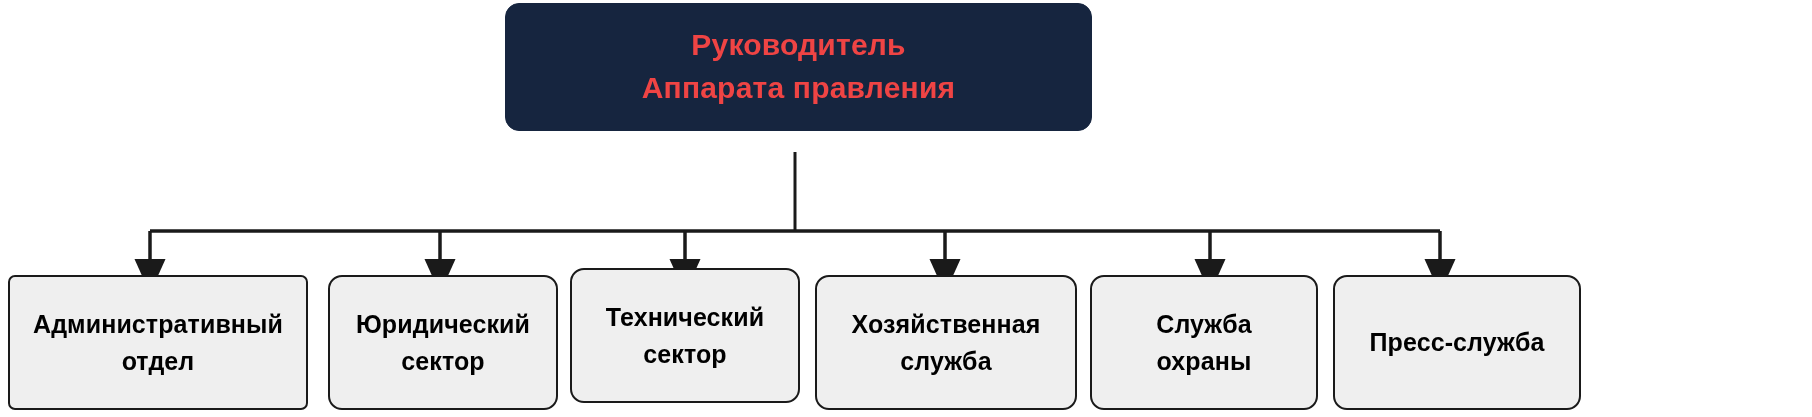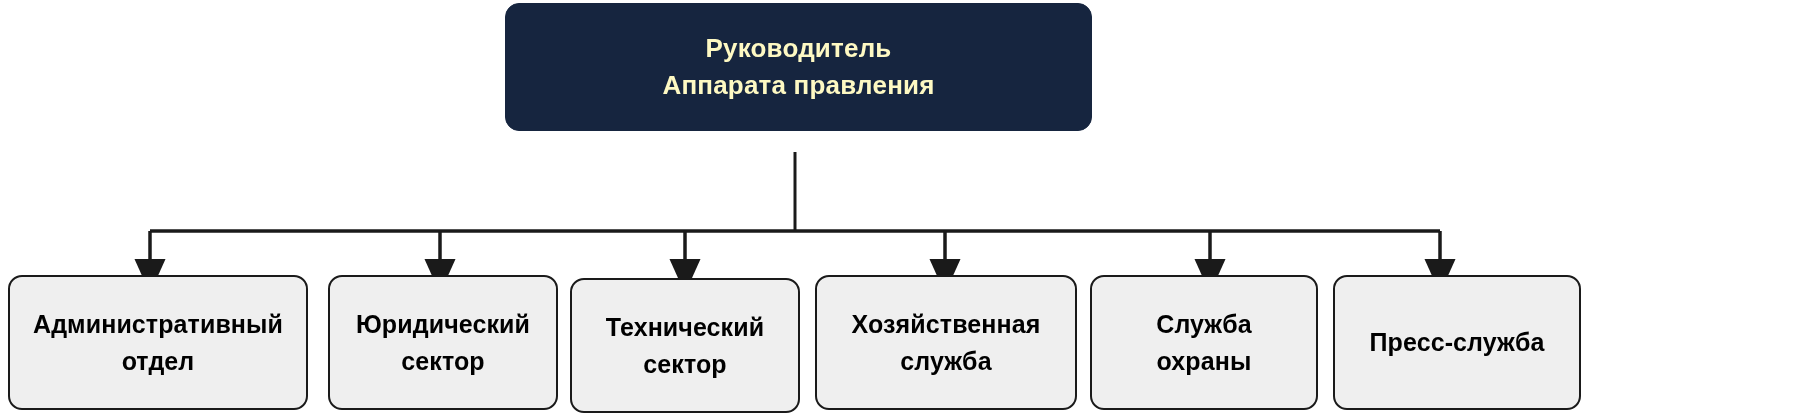--- a/index.html
+++ b/index.html
@@ -28,23 +28,23 @@
     position: absolute;
     box-sizing: border-box;
     display: flex;
     align-items: center;
     justify-content: center;
     text-align: center;
     border-radius: 14px;
   }
   .node-root {
     background: #16253f;
-    color: #fef9c3;
+    color: #ef4444;
     border: 1px solid #16253f;
-    font-size: 26px;
+    font-size: 30px;
     font-weight: bold;
     line-height: 1.42;
     letter-spacing: 0.2px;
   }
   .node-child {
     background: #efefef;
     color: #000000;
     border: 2px solid #1a1a1a;
     font-size: 25px;
     font-weight: bold;
@@ -79,31 +79,31 @@
     <path d="M945,231 L945,262" stroke="#1a1a1a" stroke-width="3.5" fill="none" marker-end="url(#arrowhead)"></path>
     <path d="M1210,231 L1210,262" stroke="#1a1a1a" stroke-width="3.5" fill="none" marker-end="url(#arrowhead)"></path>
     <path d="M1440,231 L1440,262" stroke="#1a1a1a" stroke-width="3.5" fill="none" marker-end="url(#arrowhead)"></path>
   </svg>
 
   <div class="node node-root" style="left:505px; top:3px; width:587px; height:128px;">
     <span class="node-label">Руководитель
 Аппарата правления</span>
   </div>
 
-  <div class="node node-child" style="left:8px; top:275px; width:300px; height:135px;">
+  <div class="node node-child" style="left:8px; top:275px; width:300px; height:135px;border-radius:7px;">
     <span class="node-label">Административный
 отдел</span>
   </div>
 
   <div class="node node-child" style="left:328px; top:275px; width:230px; height:135px;text-align:center;">
     <span class="node-label">Юридический
 сектор</span>
   </div>
 
-  <div class="node node-child" style="left:570px; top:278px; width:230px; height:135px;">
+  <div class="node node-child" style="left:570px; top:268px; width:230px; height:135px;">
     <span class="node-label">Технический
 сектор</span>
   </div>
 
   <div class="node node-child" style="left:815px; top:275px; width:262px; height:135px;align-items:center;">
     <span class="node-label">Хозяйственная
 служба</span>
   </div>
 
   <div class="node node-child" style="left:1090px; top:275px; width:228px; height:135px;">

